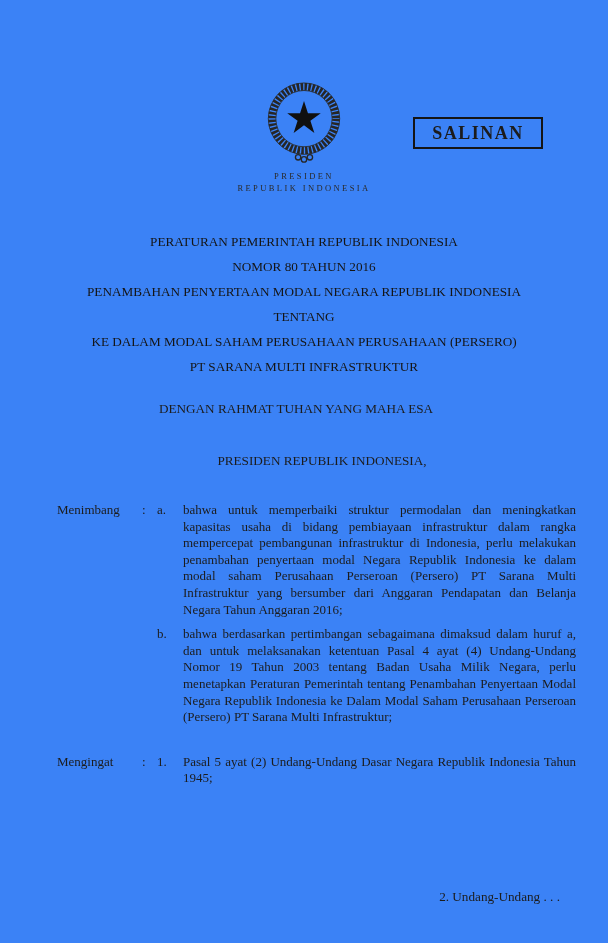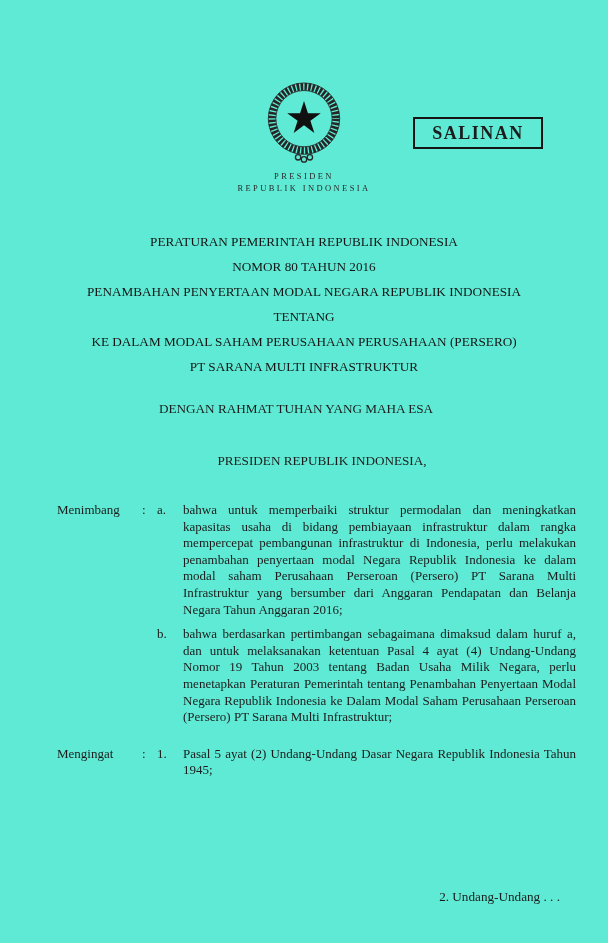--- a/index.html
+++ b/index.html
@@ -5,21 +5,21 @@
   html, body {
     margin: 0;
     padding: 0;
     background: #e8e8e8;
   }
   .page {
     position: relative;
     width: 608px;
     height: 943px;
     margin: 0 auto;
-    background: #5eead4;
+    background: #3b82f6;
     color: #1c1c1c;
     font-family: "Liberation Serif", serif;
     overflow: hidden;
   }
 
   
   .stamp {
     position: absolute;
     top: 117px;
     right: 65px;
@@ -98,21 +98,21 @@
     font-size: 13px;
     line-height: 16.6px;
   }
   .section {
     display: grid;
     grid-template-columns: 85px 15px 26px 1fr;
     row-gap: 8px;
     align-items: start;
   }
   .section + .section {
-    margin-top: 20px;
+    margin-top: 28px;
   }
   .cell-label   { grid-column: 1; }
   .cell-colon   { grid-column: 2; }
   .cell-marker  { grid-column: 3; }
   .cell-text    {
     grid-column: 4;
     text-align: justify;
   }
   .cell-empty-1 { grid-column: 1; }
   .cell-empty-2 { grid-column: 2; }

